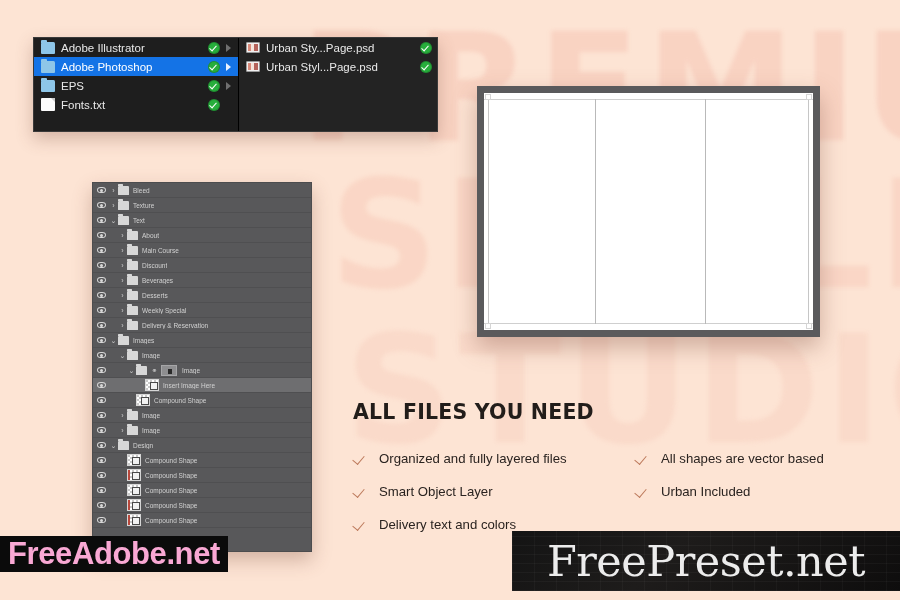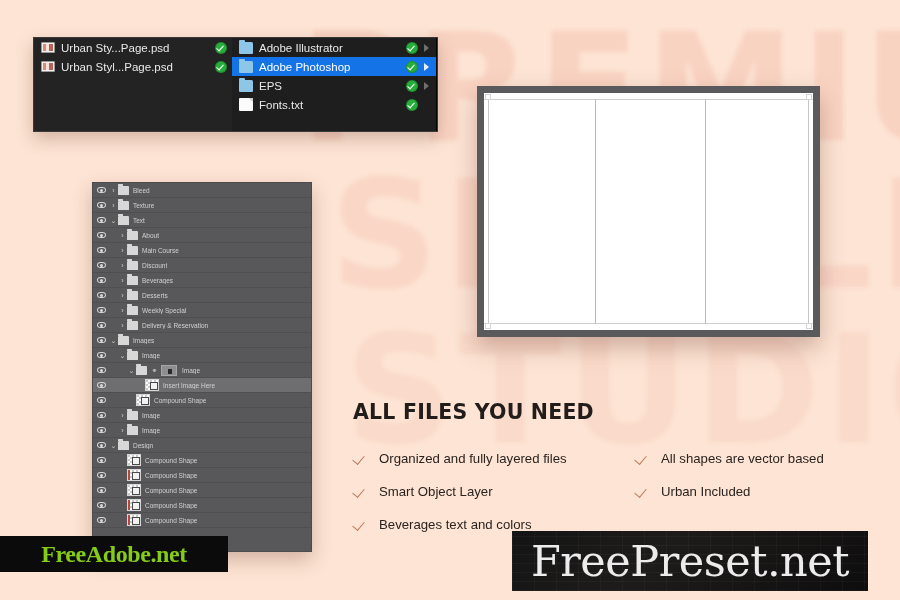--- a/index.html
+++ b/index.html
@@ -285,29 +285,29 @@
     align-items: center;
     justify-content: center;
     overflow: hidden;
   }
   #wm-left {
     left: 0; top: 536px;
     width: 228px; height: 36px;
     background: #0b0b0b;
   }
   #wm-left span {
-    font-family: Liberation Serif, serif;
+    font-family: Liberation Sans, sans-serif;
     font-weight: 700;
-    font-size: 24px;
-    color: #84cc16;
+    font-size: 31px;
+    color: #f9a8d4;
     letter-spacing: -.4px;
   }
   #wm-right {
     left: 512px; top: 531px;
-    width: 356px; height: 60px;
+    width: 388px; height: 60px;
     background:
       repeating-linear-gradient(0deg, rgba(255,255,255,.035) 0 1px, transparent 1px 9px),
       repeating-linear-gradient(90deg, rgba(255,255,255,.03) 0 1px, transparent 1px 22px),
       linear-gradient(135deg,#141414 0%,#1e1c1b 40%,#0e0d0d 100%);
   }
   #wm-right span {
     font-family: "DejaVu Serif", serif;
     font-size: 43px;
     color: #ececec;
     letter-spacing: -.5px;
@@ -318,32 +318,20 @@
 
 <div id="stage">
 
   <div class="wm-layer">
     <div class="wm-word wm-a">PREMIUM</div>
     <div class="wm-word wm-b">SIMPLE</div>
     <div class="wm-word wm-c">STUDIO</div>
   </div>
 
   <div id="finder">
-    <div class="fcol fcol-2">
-        <div class="frow">
-          <div class="f-ico psd"></div>
-          <div class="f-label">Urban Sty...Page.psd</div>
-          <div class="f-chk"></div>
-        </div>
-        <div class="frow">
-          <div class="f-ico psd"></div>
-          <div class="f-label">Urban Styl...Page.psd</div>
-          <div class="f-chk"></div>
-        </div>
-      </div>
     <div class="fcol fcol-1">
         <div class="frow">
           <div class="f-ico folder"></div>
           <div class="f-label">Adobe Illustrator</div>
           <div class="f-chk"></div>
           <div class="f-arrow"></div>
         </div>
         <div class="frow sel">
           <div class="f-ico folder"></div>
           <div class="f-label">Adobe Photoshop</div>
@@ -354,20 +342,32 @@
           <div class="f-ico folder"></div>
           <div class="f-label">EPS</div>
           <div class="f-chk"></div>
           <div class="f-arrow"></div>
         </div>
         <div class="frow">
           <div class="f-ico doc"></div>
           <div class="f-label">Fonts.txt</div>
           <div class="f-chk"></div>
           <div class="f-arrow hidden"></div>
+        </div>
+      </div>
+    <div class="fcol fcol-2">
+        <div class="frow">
+          <div class="f-ico psd"></div>
+          <div class="f-label">Urban Sty...Page.psd</div>
+          <div class="f-chk"></div>
+        </div>
+        <div class="frow">
+          <div class="f-ico psd"></div>
+          <div class="f-label">Urban Styl...Page.psd</div>
+          <div class="f-chk"></div>
         </div>
       </div>
   </div>
 
   <div id="layers">
       <div class="lrow">
         <div class="l-eye">
           <div class="eye-g"></div>
         </div>
         <div class="l-ind" style="width: 0px;"></div>
@@ -605,21 +605,21 @@
         <div class="feat">
           <span class="tick-ic"></span>
           <span>Smart Object Layer</span>
         </div>
         <div class="feat">
           <span class="tick-ic"></span>
           <span>Urban Included</span>
         </div>
         <div class="feat">
           <span class="tick-ic"></span>
-          <span>Beverages text and colors</span>
+          <span>Delivery text and colors</span>
         </div>
       </div>
   </div>
 
   <div class="banner" id="wm-left">
     <span>FreeAdobe.net</span>
   </div>
   <div class="banner" id="wm-right">
     <span>FreePreset.net</span>
   </div>

